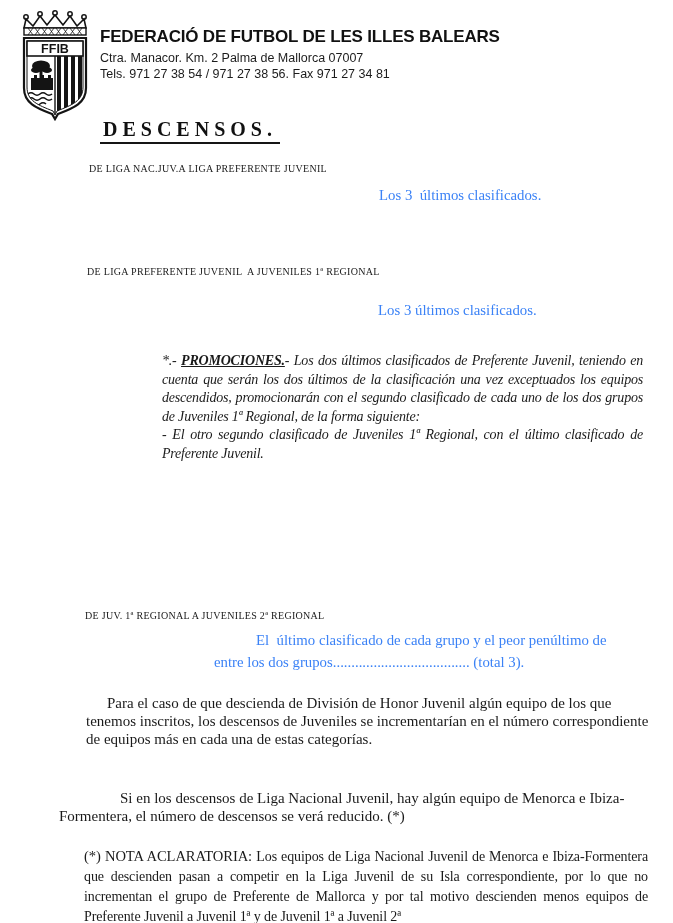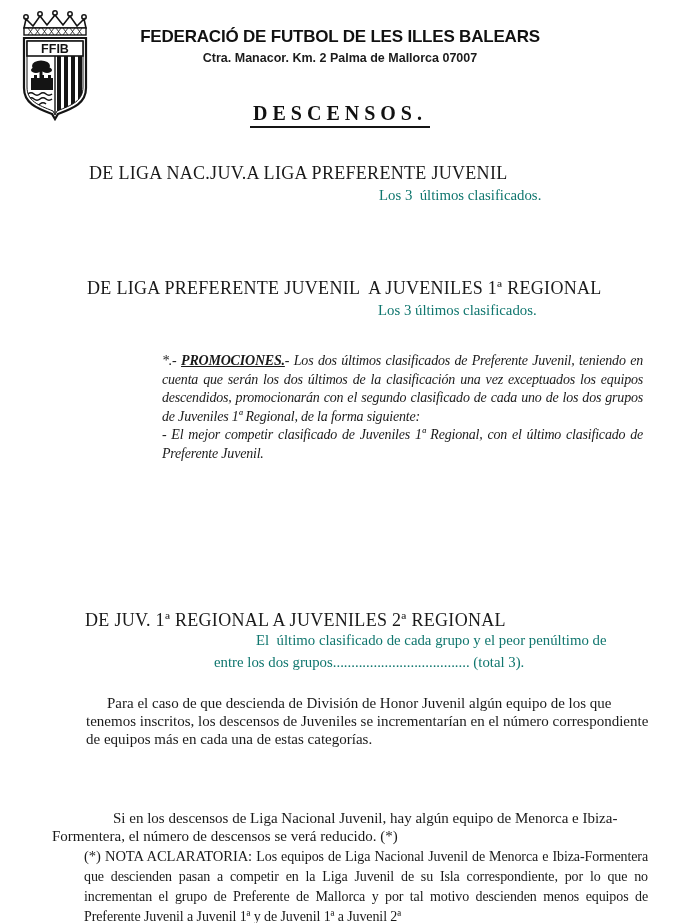--- a/index.html
+++ b/index.html
@@ -5,60 +5,60 @@
   html,body{margin:0;padding:0;}
   body{
     width:673px;height:923px;background:#ffffff;overflow:hidden;position:relative;
     font-family:"Liberation Serif",serif;color:#161616;
     -webkit-font-smoothing:antialiased;
   }
   .abs{position:absolute;}
 
   
   #crest{left:14px;top:8px;width:82px;height:122px;}
-  #header{left:100px;top:27px;width:480px;text-align:center;}
+  #header{left:100px;top:27px;width:480px;}
   .org-name{
     font-family:"Liberation Sans",sans-serif;font-weight:bold;font-size:17px;
     letter-spacing:-0.2px;white-space:pre;color:#111;
   }
   .addr{
     font-family:"Liberation Sans",sans-serif;font-size:12.5px;margin-top:4px;
-    color:#1c1c1c;white-space:pre;font-weight:bold;
+    color:#1c1c1c;white-space:pre;
   }
   .addr2{margin-top:2px;}
   .doc-title-wrap{margin-top:9px;}
   .doc-title{
     display:inline-block;font-weight:bold;font-size:20px;letter-spacing:5px;
     border-bottom:2px solid #151515;padding:0 3px 1px 3px;white-space:pre;color:#111;margin-top:28px;
   }
 
   
-  .sec-heading{font-size:18px;letter-spacing:0.3px;white-space:pre;color:#1a1a1a;}
-  .detail{font-size:14.8px;white-space:pre;color:#0f766e;}
+  .sec-heading{font-size:10px;letter-spacing:0.3px;white-space:pre;color:#1a1a1a;}
+  .detail{font-size:14.8px;white-space:pre;color:#3b82f6;}
   #sec1-h{left:89px;top:163px;}
   #sec1-d{left:379px;top:187px;}
-  #sec2-h{left:87px;top:278px;}
+  #sec2-h{left:87px;top:266px;}
   #sec2-d{left:378px;top:302px;}
   #sec3-h{left:85px;top:610px;}
   #sec3-d1{left:256px;top:632px;}
   #sec3-d2{left:214px;top:654px;}
 
   
   #promo{
     left:162px;top:352px;width:481px;
     font-style:italic;font-size:14px;line-height:18.6px;letter-spacing:-0.2px;
     text-align:justify;color:#1a1a1a;
   }
   #promo p{margin:0;}
   .promo-title{font-weight:bold;text-decoration:underline;}
 
   
   .para{font-size:15px;line-height:18px;color:#1a1a1a;}
   #para-honor{left:86px;top:694px;width:566px;text-indent:21px;}
-  #para-menorca{left:52px;top:789px;width:582px;text-indent:61px;margin-top:20px;}
+  #para-menorca{left:59px;top:789px;width:582px;text-indent:61px;}
 
   
   #footnote{
     left:84px;top:846px;width:564px;font-size:14px;line-height:20px;
     text-align:justify;color:#1a1a1a;letter-spacing:-0.1px;
   }
   #footnote .fn-label{font-style:normal;font-size:14.6px;margin-top:33px;}
   #footnote .fn-text{}
 </style>
 </head>
@@ -106,34 +106,35 @@
       <line x1="41" y1="48" x2="41" y2="107" stroke="#141414" stroke-width="1.4"></line>
     </g>
     <rect x="13" y="33" width="56" height="15" fill="#ffffff" stroke="#141414" stroke-width="1.6"></rect>
     <text x="41" y="45" text-anchor="middle" font-family="Liberation Sans, sans-serif" font-size="12.5" font-weight="bold" fill="#141414">FFIB</text>
   </g>
 </svg>
 
 <div id="header" class="abs">
   <div class="org-name">FEDERACIÓ DE FUTBOL DE LES ILLES BALEARS</div>
   <div class="addr">Ctra. Manacor. Km. 2 Palma de Mallorca 07007</div>
+  <div class="addr addr2">Tels. 971 27 38 54 / 971 27 38 56. Fax 971 27 34 81</div>
   <div class="doc-title-wrap">
     <span class="doc-title">DESCENSOS.</span>
   </div>
 </div>
 
 <div id="sec1-h" class="abs sec-heading">DE LIGA NAC.JUV.A LIGA PREFERENTE JUVENIL</div>
 <div id="sec1-d" class="abs detail">Los 3  últimos clasificados.</div>
 
 <div id="sec2-h" class="abs sec-heading">DE LIGA PREFERENTE JUVENIL  A JUVENILES 1ª REGIONAL</div>
 <div id="sec2-d" class="abs detail">Los 3 últimos clasificados.</div>
 
 <div id="promo" class="abs">
   <p><span>*.- </span><span class="promo-title">PROMOCIONES.</span><span>- Los dos últimos clasificados de Preferente Juvenil, teniendo en cuenta que serán los dos últimos de la clasificación una vez exceptuados los equipos descendidos, promocionarán con el segundo clasificado de cada uno de los dos grupos de Juveniles 1ª Regional, de la forma siguiente:</span></p>
-  <p>- El mejor competir clasificado de Juveniles 1ª Regional, con el último clasificado de Preferente Juvenil.</p>
+  <p>- El otro segundo clasificado de Juveniles 1ª Regional, con el último clasificado de Preferente Juvenil.</p>
 </div>
 
 <div id="sec3-h" class="abs sec-heading">DE JUV. 1ª REGIONAL A JUVENILES 2ª REGIONAL</div>
 <div id="sec3-d1" class="abs detail">El  último clasificado de cada grupo y el peor penúltimo de</div>
 <div id="sec3-d2" class="abs detail">entre los dos grupos..................................... (total 3).</div>
 
 <div id="para-honor" class="abs para">Para el caso de que descienda de División  de Honor Juvenil algún equipo de los que tenemos inscritos, los descensos de Juveniles se incrementarían en el número correspondiente de equipos más en cada una de estas categorías.</div>
 <div id="para-menorca" class="abs para">Si en los descensos de Liga Nacional Juvenil, hay algún equipo de Menorca e Ibiza-Formentera, el número de descensos se verá reducido. (*)</div>
 
 <div id="footnote" class="abs"><span class="fn-label">(*) NOTA ACLARATORIA: </span><span class="fn-text">Los equipos de Liga Nacional Juvenil de Menorca e Ibiza-Formentera que descienden pasan a competir en la Liga Juvenil de su Isla correspondiente, por lo que no incrementan el grupo de Preferente de Mallorca y por tal motivo descienden menos equipos de Preferente Juvenil a Juvenil 1ª y de Juvenil 1ª a Juvenil 2ª</span></div>

